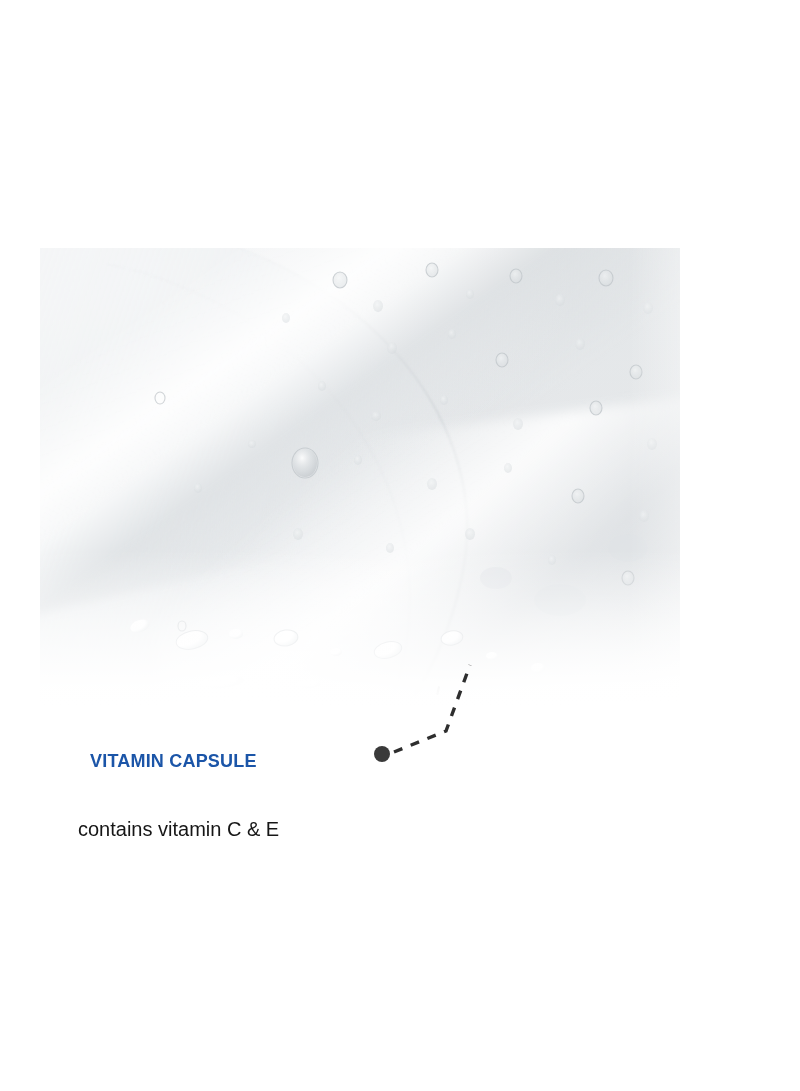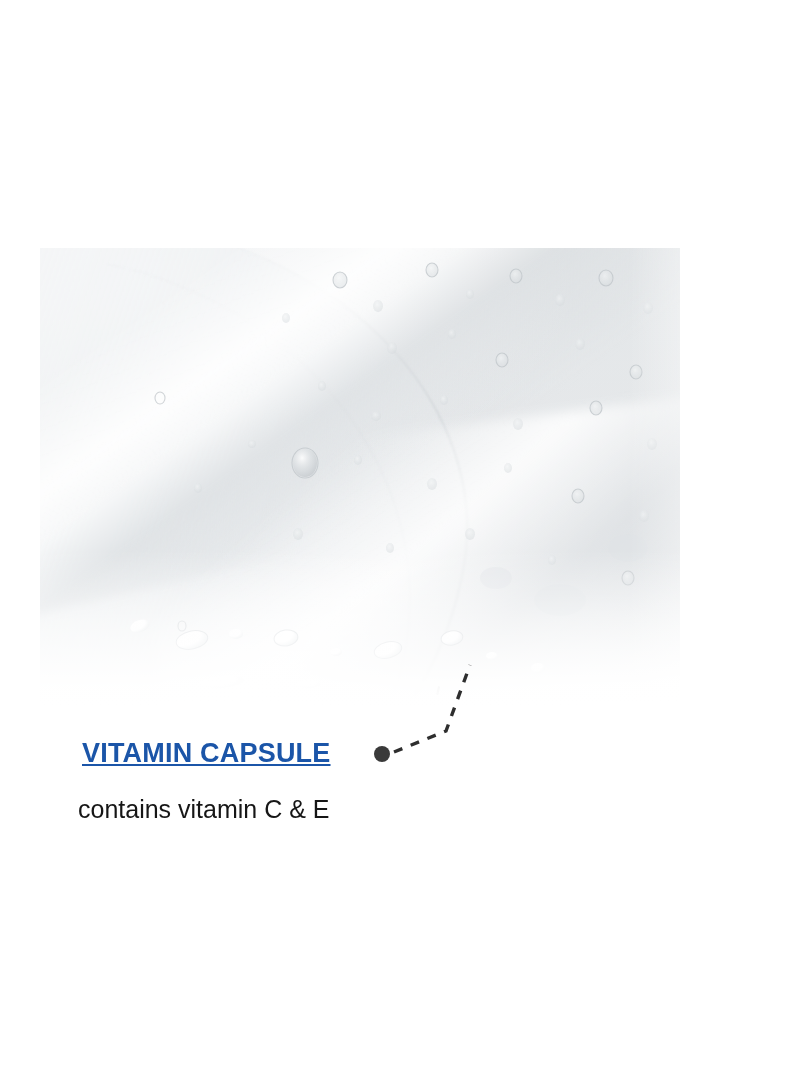--- a/index.html
+++ b/index.html
@@ -135,32 +135,31 @@
   }
 
   
   .caption {
     position: absolute;
     left: 78px;
     top: 732px;
     width: 650px;
   }
   .caption h2 {
-    margin: 4px;
-    font-size: 27px;
+    margin: 12px;
+    font-size: 18px;
     line-height: 34px;
     font-weight: bold;
     letter-spacing: 0.2px;
     color: #1b55a8;
     font-family: "Liberation Sans", sans-serif;
-    text-decoration: underline;
   }
   .caption .body {
-    margin-top: 24px;
-    font-size: 25px;
+    margin-top: 36px;
+    font-size: 20px;
     line-height: 31px;
     color: #161616;
     font-weight: normal;
     font-family: "Liberation Sans", sans-serif;
   }
   .caption .body .hl {
     color: #1b55a8;
     font-weight: bold;
   }
   .caption .body .line { display: block; white-space: nowrap; }

